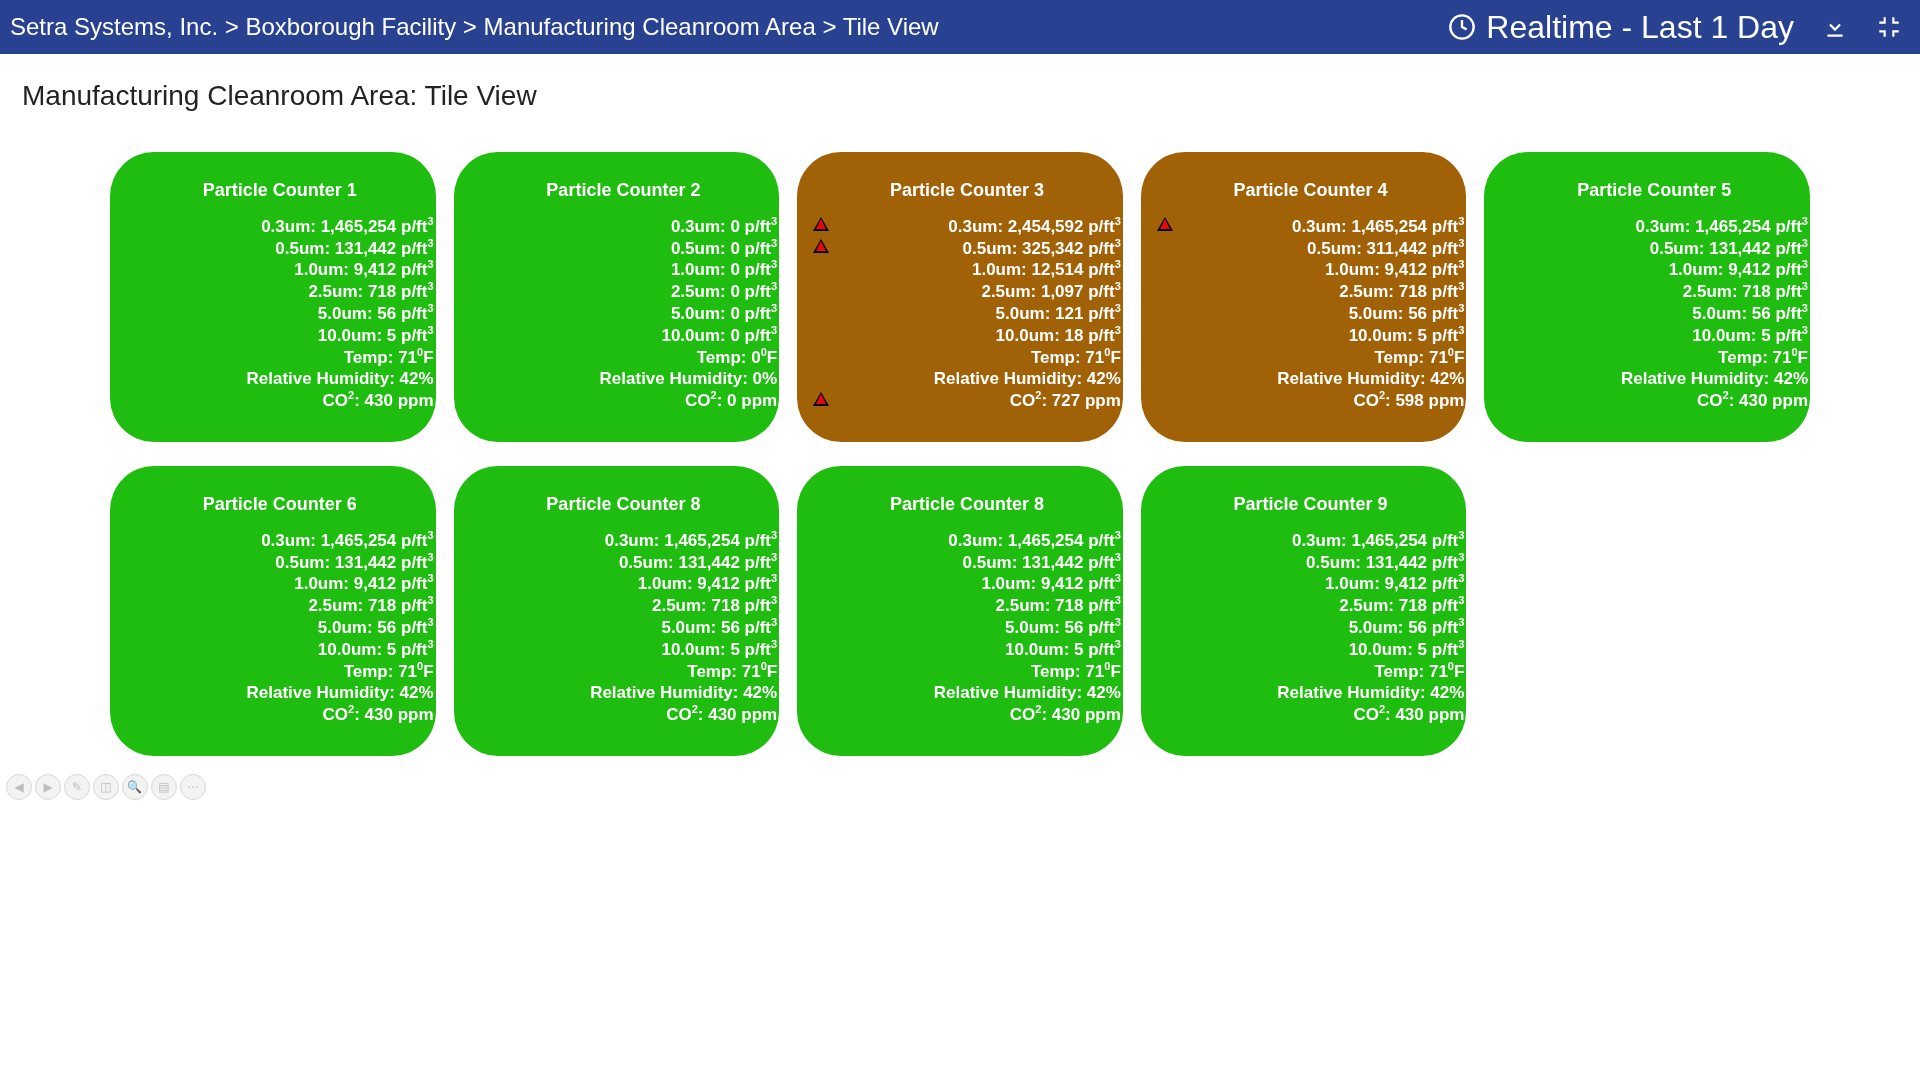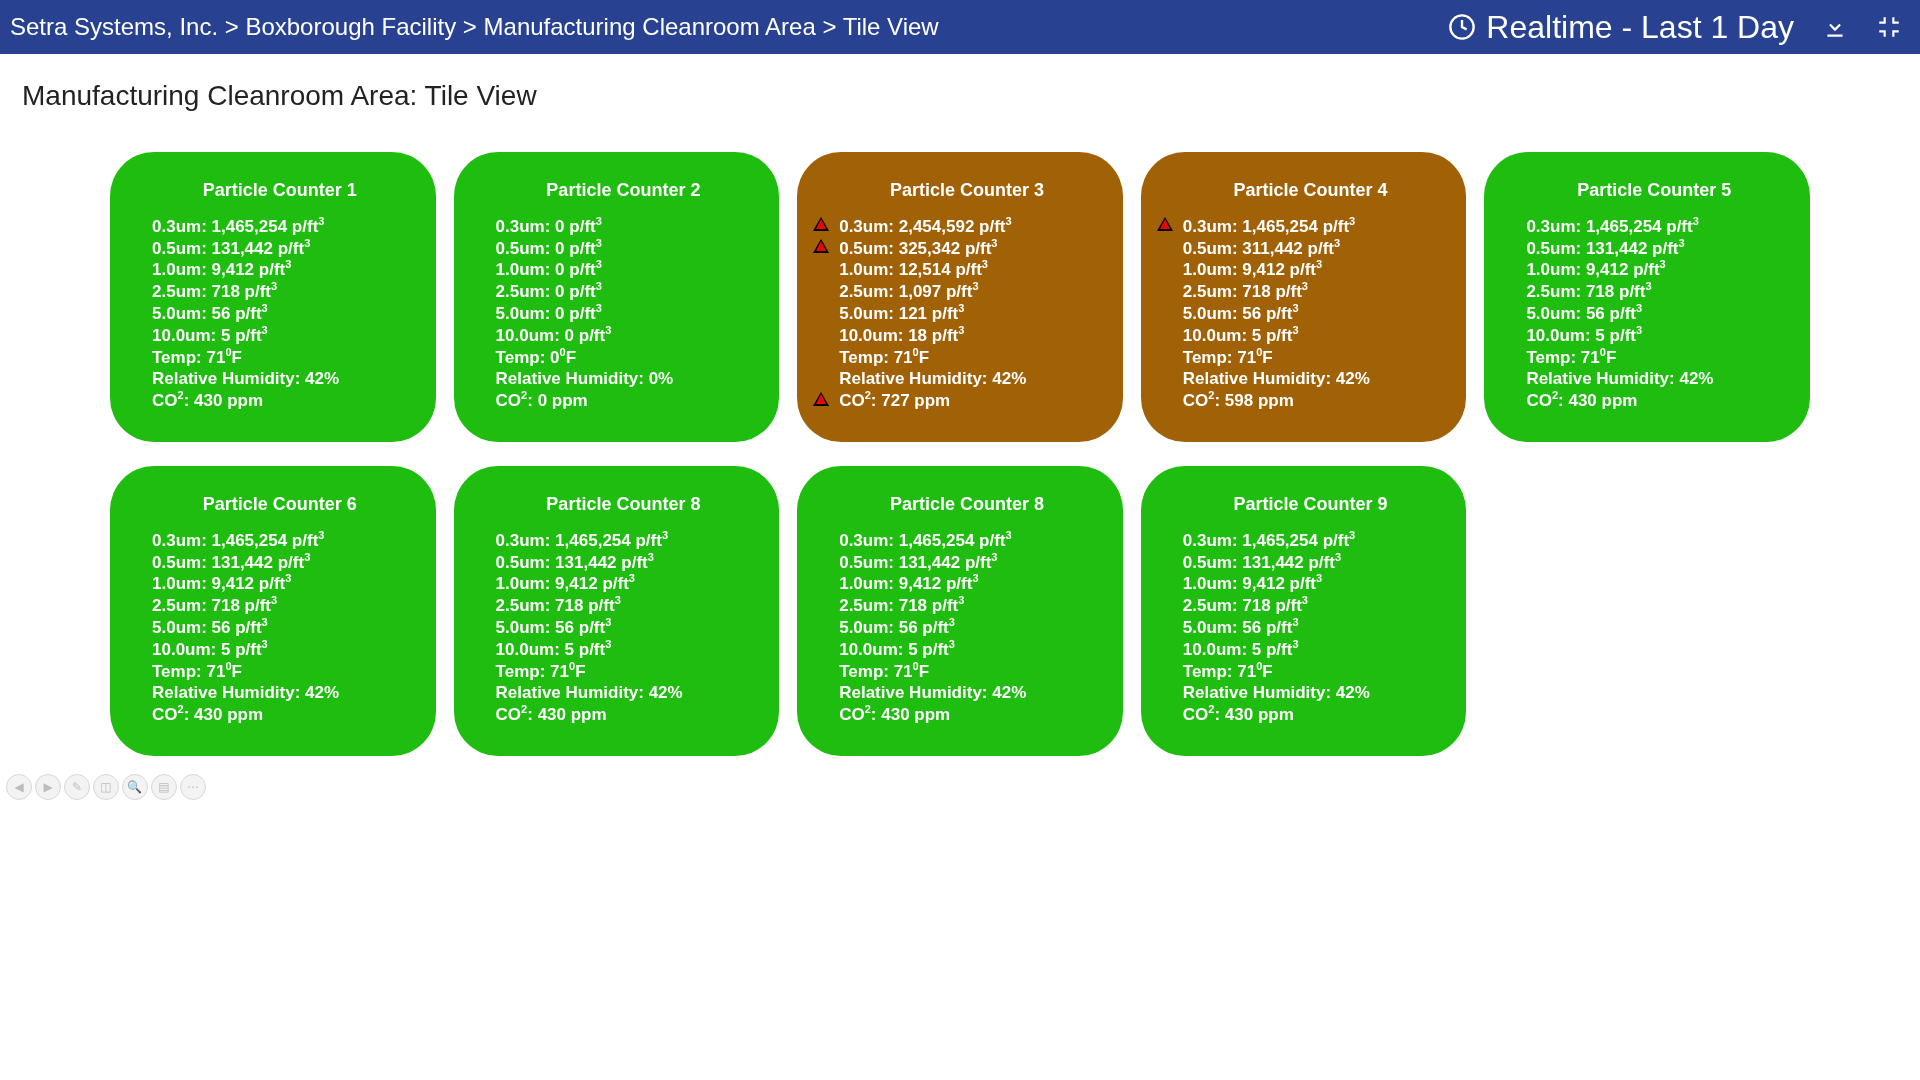--- a/index.html
+++ b/index.html
@@ -43,21 +43,21 @@
   }
   .tile.small { min-height:270px; }
   .tile.green { background:#1fbd0f; }
   .tile.red   { background:#a16207; }
   .tile h3 {
     text-align:center;
     font-size:18px;
     font-weight:700;
     margin:10px 0 14px 0;
   }
-  .metrics { font-size:17px; line-height:1.25; font-weight:600; padding-left:6px;}
+  .metrics { font-size:17px; line-height:1.25; font-weight:600; padding-left:6px;text-align:right;}
   .metric-row { position:relative; padding-left:20px; }
   .metric-row.warn::before{
     content:"";
     position:absolute;
     left:-6px; top:2px;
     width:0;height:0;
     border-left:8px solid transparent;
     border-right:8px solid transparent;
     border-bottom:14px solid #000;
   }

